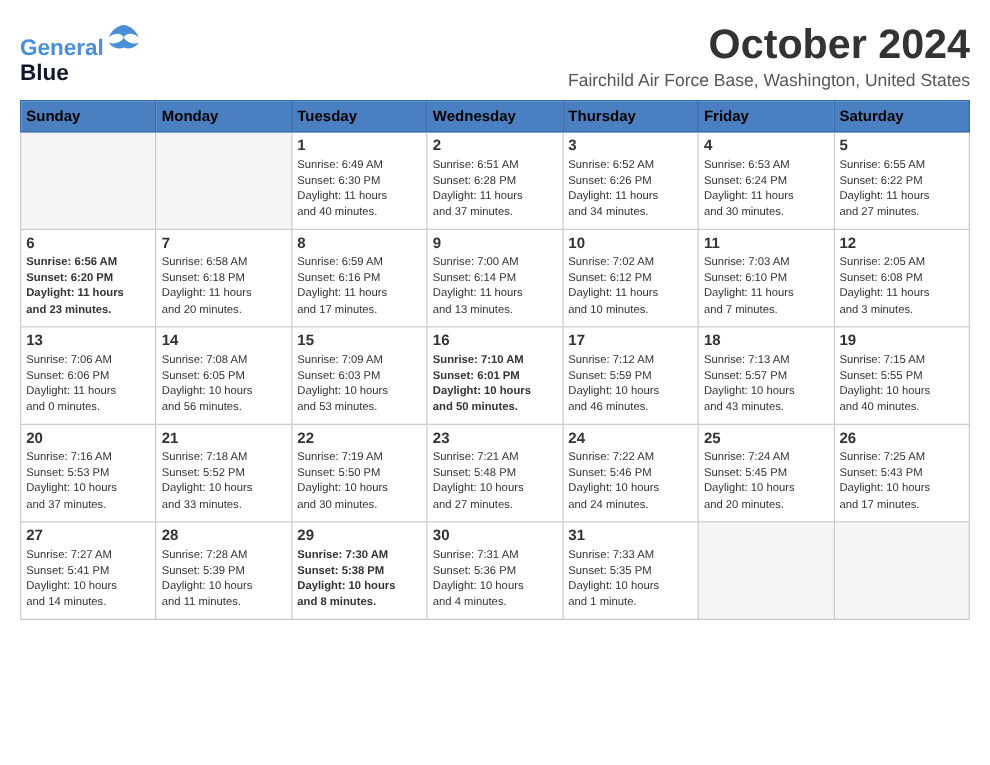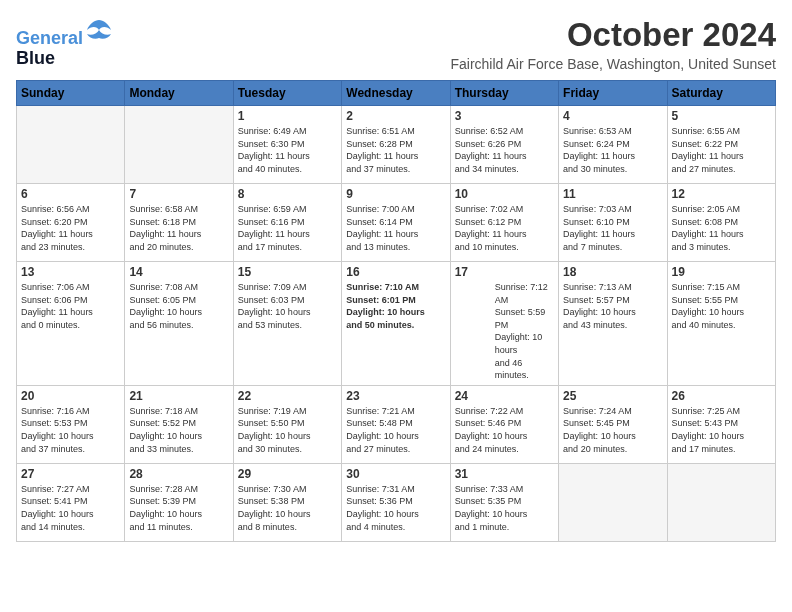--- a/index.html
+++ b/index.html
@@ -97,21 +97,21 @@
             <path d="M14 14 C16 18, 22 20, 26 18 C24 22, 18 24, 14 22 C10 24, 4 22, 2 18 C6 20, 12 18, 14 14Z" fill="#4a90d9"></path>
           </svg>
       </div>
       <div class="logo-text">
         <span style="color:#0f172a;">Blue</span>
       </div>
     </div>
   </div>
   <div class="title-section">
     <div class="month-title">October 2024</div>
-    <div class="location-title">Fairchild Air Force Base, Washington, United Sunset</div>
+    <div class="location-title">Fairchild Air Force Base, Washington, United States</div>
   </div>
 </div>
 
 <table class="calendar">
   <thead>
     <tr>
     <th>Sunday</th>
         <th>Monday</th>
         <th>Tuesday</th>
         <th>Wednesday</th>
@@ -156,21 +156,21 @@
           <div class="day-number">5</div>
           <div class="day-info" style="white-space: pre-line;">Sunrise: 6:55 AM
 Sunset: 6:22 PM
 Daylight: 11 hours
 and 27 minutes.</div>
         </td>
       </tr>
       <tr>
         <td>
           <div class="day-number">6</div>
-          <div class="day-info" style="white-space: pre-line;">Sunrise: 6:56 AM
+          <div class="day-info" style="white-space: pre-line; font-weight: bold;">Sunrise: 6:56 AM
 Sunset: 6:20 PM
 Daylight: 11 hours
 and 23 minutes.</div>
         </td>
         <td>
           <div class="day-number">7</div>
           <div class="day-info" style="white-space: pre-line;">Sunrise: 6:58 AM
 Sunset: 6:18 PM
 Daylight: 11 hours
 and 20 minutes.</div>
@@ -235,21 +235,21 @@
         </td>
         <td>
           <div class="day-number">16</div>
           <div class="day-info" style="white-space: pre-line; font-weight: bold;">Sunrise: 7:10 AM
 Sunset: 6:01 PM
 Daylight: 10 hours
 and 50 minutes.</div>
         </td>
         <td>
           <div class="day-number">17</div>
-          <div class="day-info" style="white-space: pre-line; margin-left: 40px;">Sunrise: 7:12 AM
+          <div class="day-info" style="white-space: pre-line;">Sunrise: 7:12 AM
 Sunset: 5:59 PM
 Daylight: 10 hours
 and 46 minutes.</div>
         </td>
         <td>
           <div class="day-number">18</div>
           <div class="day-info" style="white-space: pre-line;">Sunrise: 7:13 AM
 Sunset: 5:57 PM
 Daylight: 10 hours
 and 43 minutes.</div>
@@ -323,21 +323,21 @@
         </td>
         <td>
           <div class="day-number">28</div>
           <div class="day-info" style="white-space: pre-line;">Sunrise: 7:28 AM
 Sunset: 5:39 PM
 Daylight: 10 hours
 and 11 minutes.</div>
         </td>
         <td>
           <div class="day-number">29</div>
-          <div class="day-info" style="white-space: pre-line;">Sunrise: 7:30 AM
+          <div class="day-info" style="white-space: pre-line; font-weight: bold;">Sunrise: 7:30 AM
 Sunset: 5:38 PM
 Daylight: 10 hours
 and 8 minutes.</div>
         </td>
         <td>
           <div class="day-number">30</div>
           <div class="day-info" style="white-space: pre-line;">Sunrise: 7:31 AM
 Sunset: 5:36 PM
 Daylight: 10 hours
 and 4 minutes.</div>

